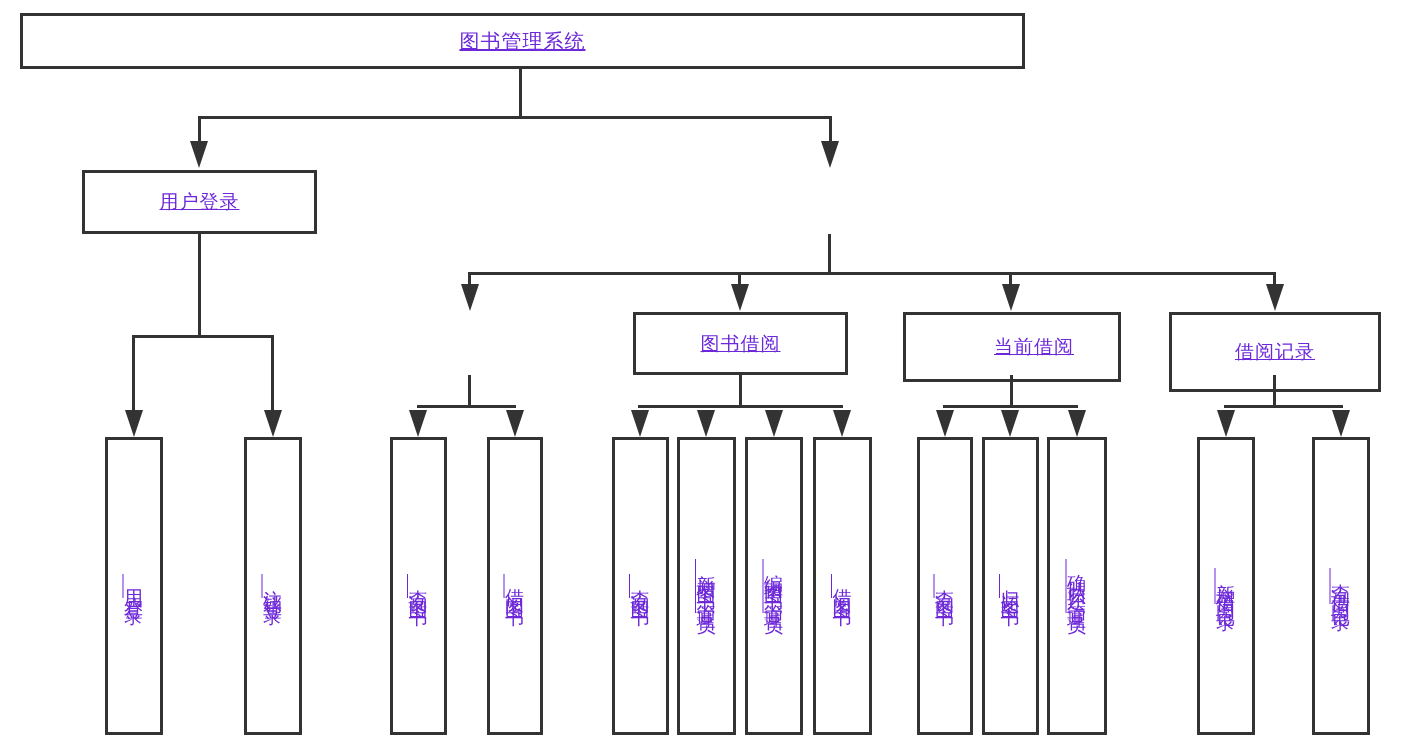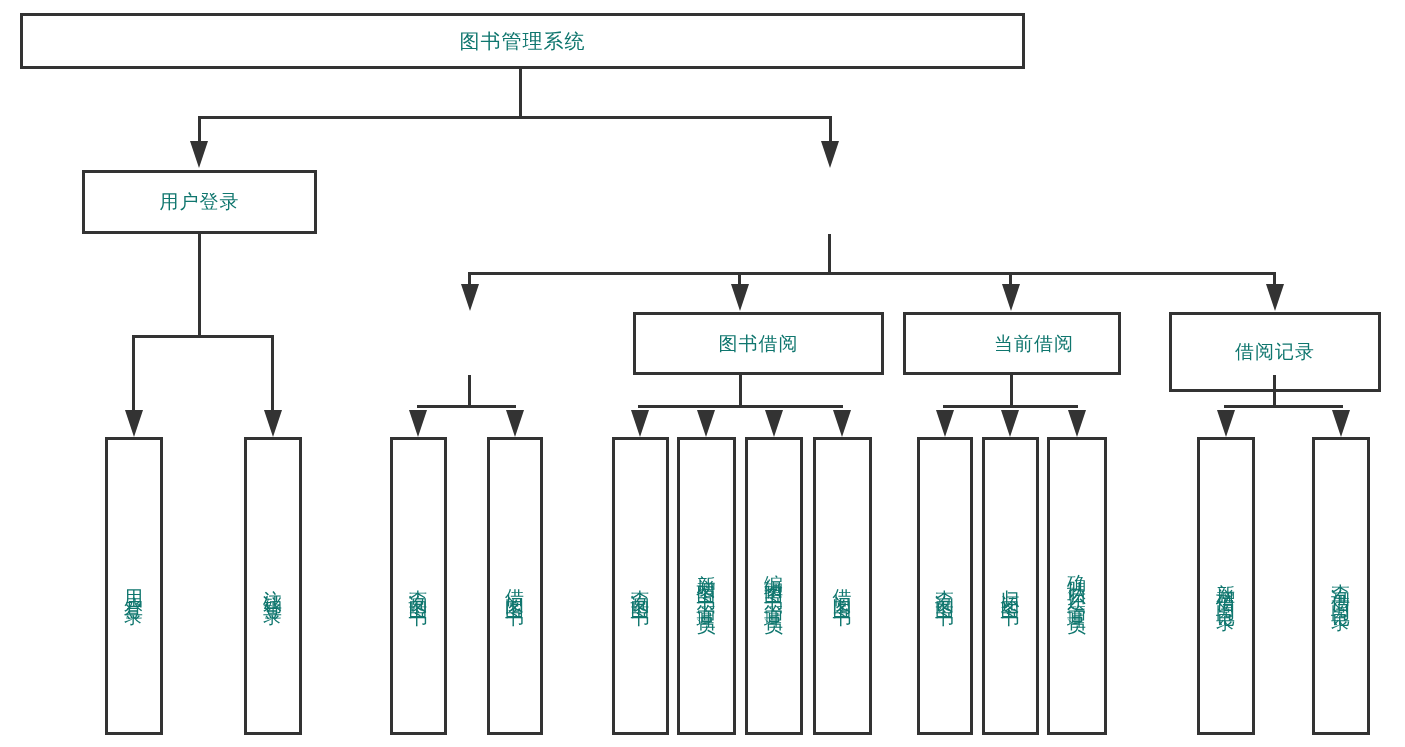--- a/index.html
+++ b/index.html
@@ -18,22 +18,23 @@
   }
   .box {
     position: absolute;
     background: #ffffff;
     border: 3px solid #333333;
     box-sizing: border-box;
     display: flex;
     align-items: center;
     justify-content: center;
     font-size: 19px;
-    color: #0f766e;
+    color: #6d28d9;
     letter-spacing: 1px;
+    text-decoration: underline;
   }
   .box.top { font-size: 20px; }
   .box.leaf {
     writing-mode: vertical-rl;
     text-orientation: mixed;
     letter-spacing: 6px;
     line-height: 1.0;
     font-size: 19px;
   }
   .vl {
@@ -92,22 +93,22 @@
   <div class="hl" style="left:469px; top:272px; width:807px;"></div>
   <div class="vl" style="left:468px; top:272px; height:16px;"></div>
   <div class="arrow" style="left:461px; top:284px;"></div>
   <div class="vl" style="left:738px; top:272px; height:16px;"></div>
   <div class="arrow" style="left:731px; top:284px;"></div>
   <div class="vl" style="left:1009px; top:272px; height:16px;"></div>
   <div class="arrow" style="left:1002px; top:284px;"></div>
   <div class="vl" style="left:1273px; top:272px; height:16px;"></div>
   <div class="arrow" style="left:1266px; top:284px;"></div>
 
-  <div class="box" style="left:633px; top:312px; width:251px; height:63px;">图书借阅</div>
-  <div class="box" style="left:903px; top:312px; width:218px; height:63px;padding-left:44px;">当前借阅</div>
+  <div class="box" style="left:633px; top:312px; width:215px; height:63px;">图书借阅</div>
+  <div class="box" style="left:903px; top:312px; width:218px; height:70px;padding-left:44px;">当前借阅</div>
   <div class="box" style="left:1169px; top:312px; width:212px; height:80px;">借阅记录</div>
 
   <div class="vl" style="left:468px; top:375px; height:32px;"></div>
   <div class="hl" style="left:417px; top:405px; width:99px;"></div>
   <div class="arrow" style="left:409px; top:410px;"></div>
   <div class="arrow" style="left:506px; top:410px;"></div>
 
   <div class="vl" style="left:739px; top:375px; height:32px;"></div>
   <div class="hl" style="left:638px; top:405px; width:205px;"></div>
   <div class="arrow" style="left:631px; top:410px;"></div>

